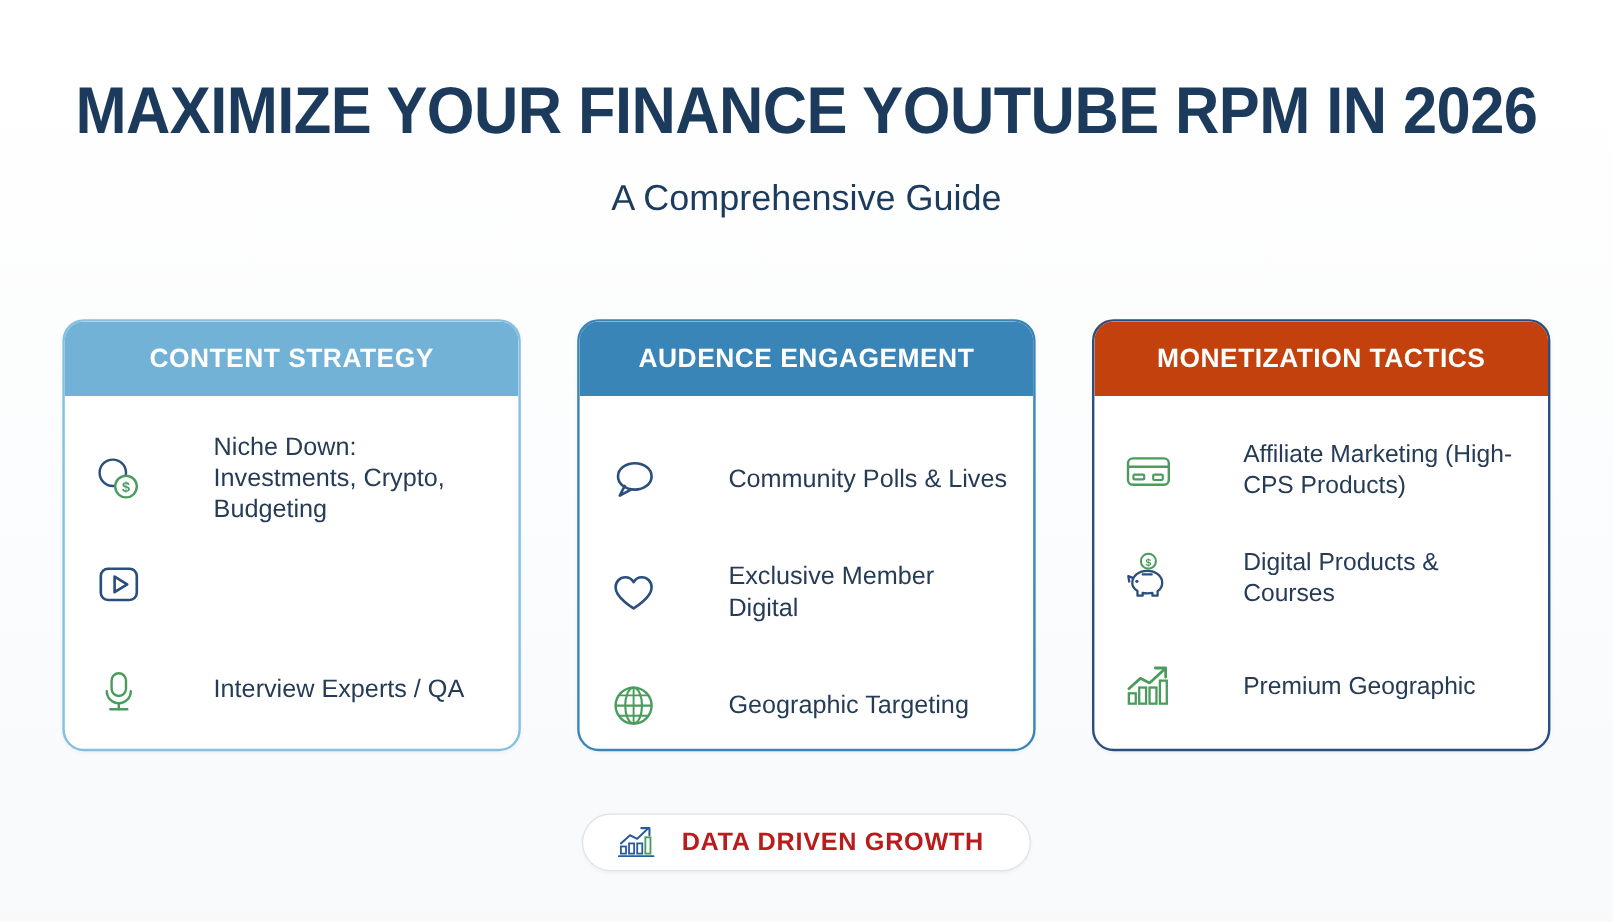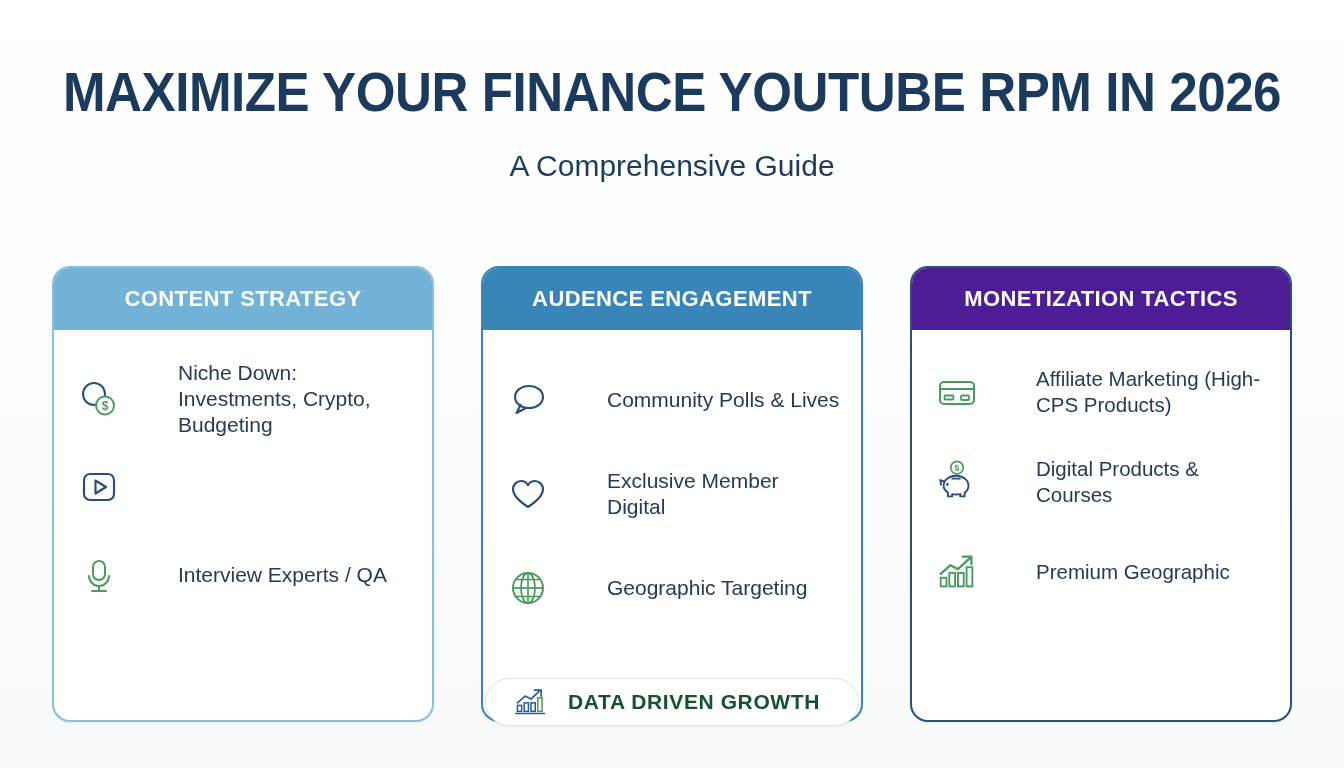--- a/index.html
+++ b/index.html
@@ -57,21 +57,21 @@
     position: absolute;
     top: 266px;
     left: 52px;
     width: 1240px;
     display: flex;
     justify-content: space-between;
     align-items: flex-start;
   }
   .card {
     width: 382px;
-    height: 456px;
+    height: 360px;
     border-radius: 18px;
     background: #ffffff;
     box-sizing: border-box;
     border: 2px solid #8cc3e0;
     overflow: hidden;
     display: flex;
     flex-direction: column;
     box-shadow: 0 1px 3px rgba(40,70,110,0.05);
   }
   .card.c1 { border-color: #86c0de; }
@@ -84,21 +84,21 @@
     display: flex;
     align-items: center;
     justify-content: center;
     color: #ffffff;
     font-size: 22px;
     font-weight: bold;
     letter-spacing: 0.4px;
   }
   .card.c1 .card-header { background: #71b2d6; }
   .card.c2 .card-header { background: #3a85b8; }
-  .card.c3 .card-header { background: #4c1d95; }
+  .card.c3 .card-header { background: #c2410c; }
 
   .card-body {
     flex: 1 1 auto;
     padding: 26px 20px 16px 22px;
     display: flex;
     flex-direction: column;
     justify-content: flex-start;
     box-sizing: border-box;
   }
   .card.c1 .card-body { padding-top: 28px; }
@@ -149,21 +149,21 @@
     padding: 0 38px 0 28px;
     border: 1.5px solid #dde3ea;
     border-radius: 26px;
     background: #ffffff;
     box-shadow: 0 1px 3px rgba(40,70,110,0.06);
   }
   .badge-label {
     font-size: 21px;
     font-weight: bold;
     letter-spacing: 0.6px;
-    color: #14532d;
+    color: #b91c1c;
   }
   .badge-icon { width: 34px; height: 32px; display: flex; align-items:center; }
 </style>
 </head>
 <body>
 
 <div class="page">
 
   <div class="header">
     <h1 class="main-title">MAXIMIZE YOUR FINANCE YOUTUBE RPM IN 2026</h1>

